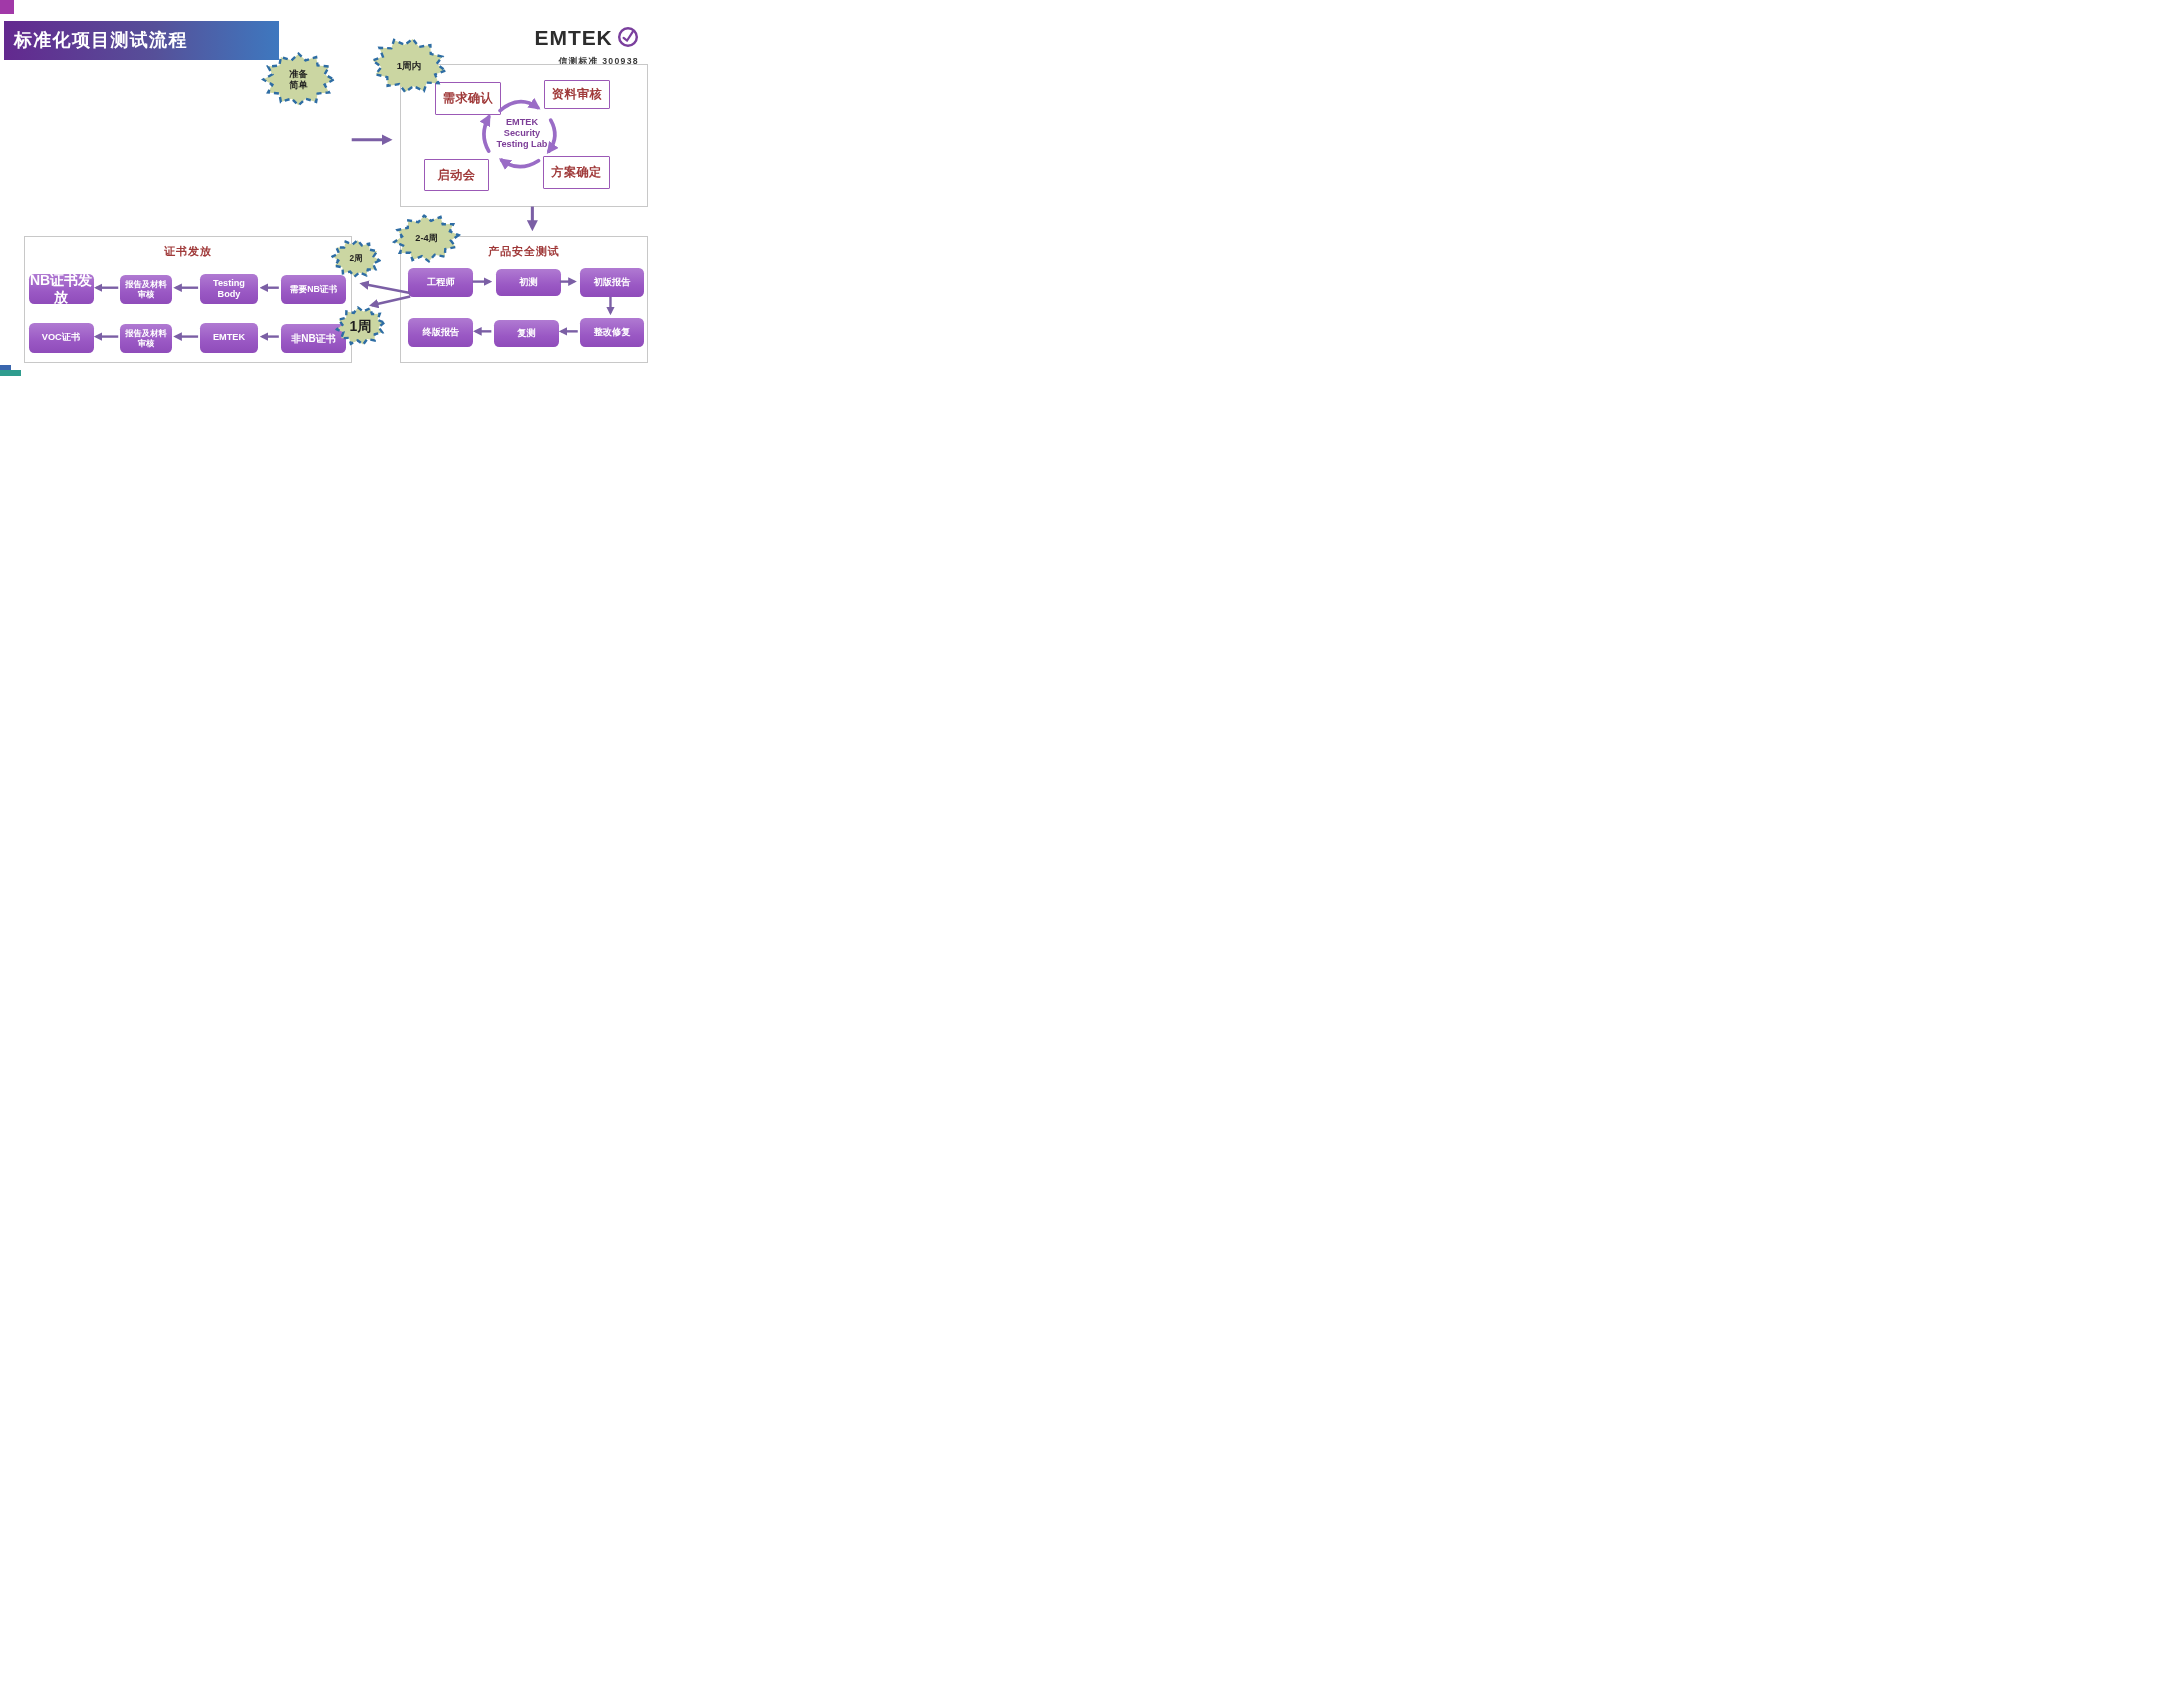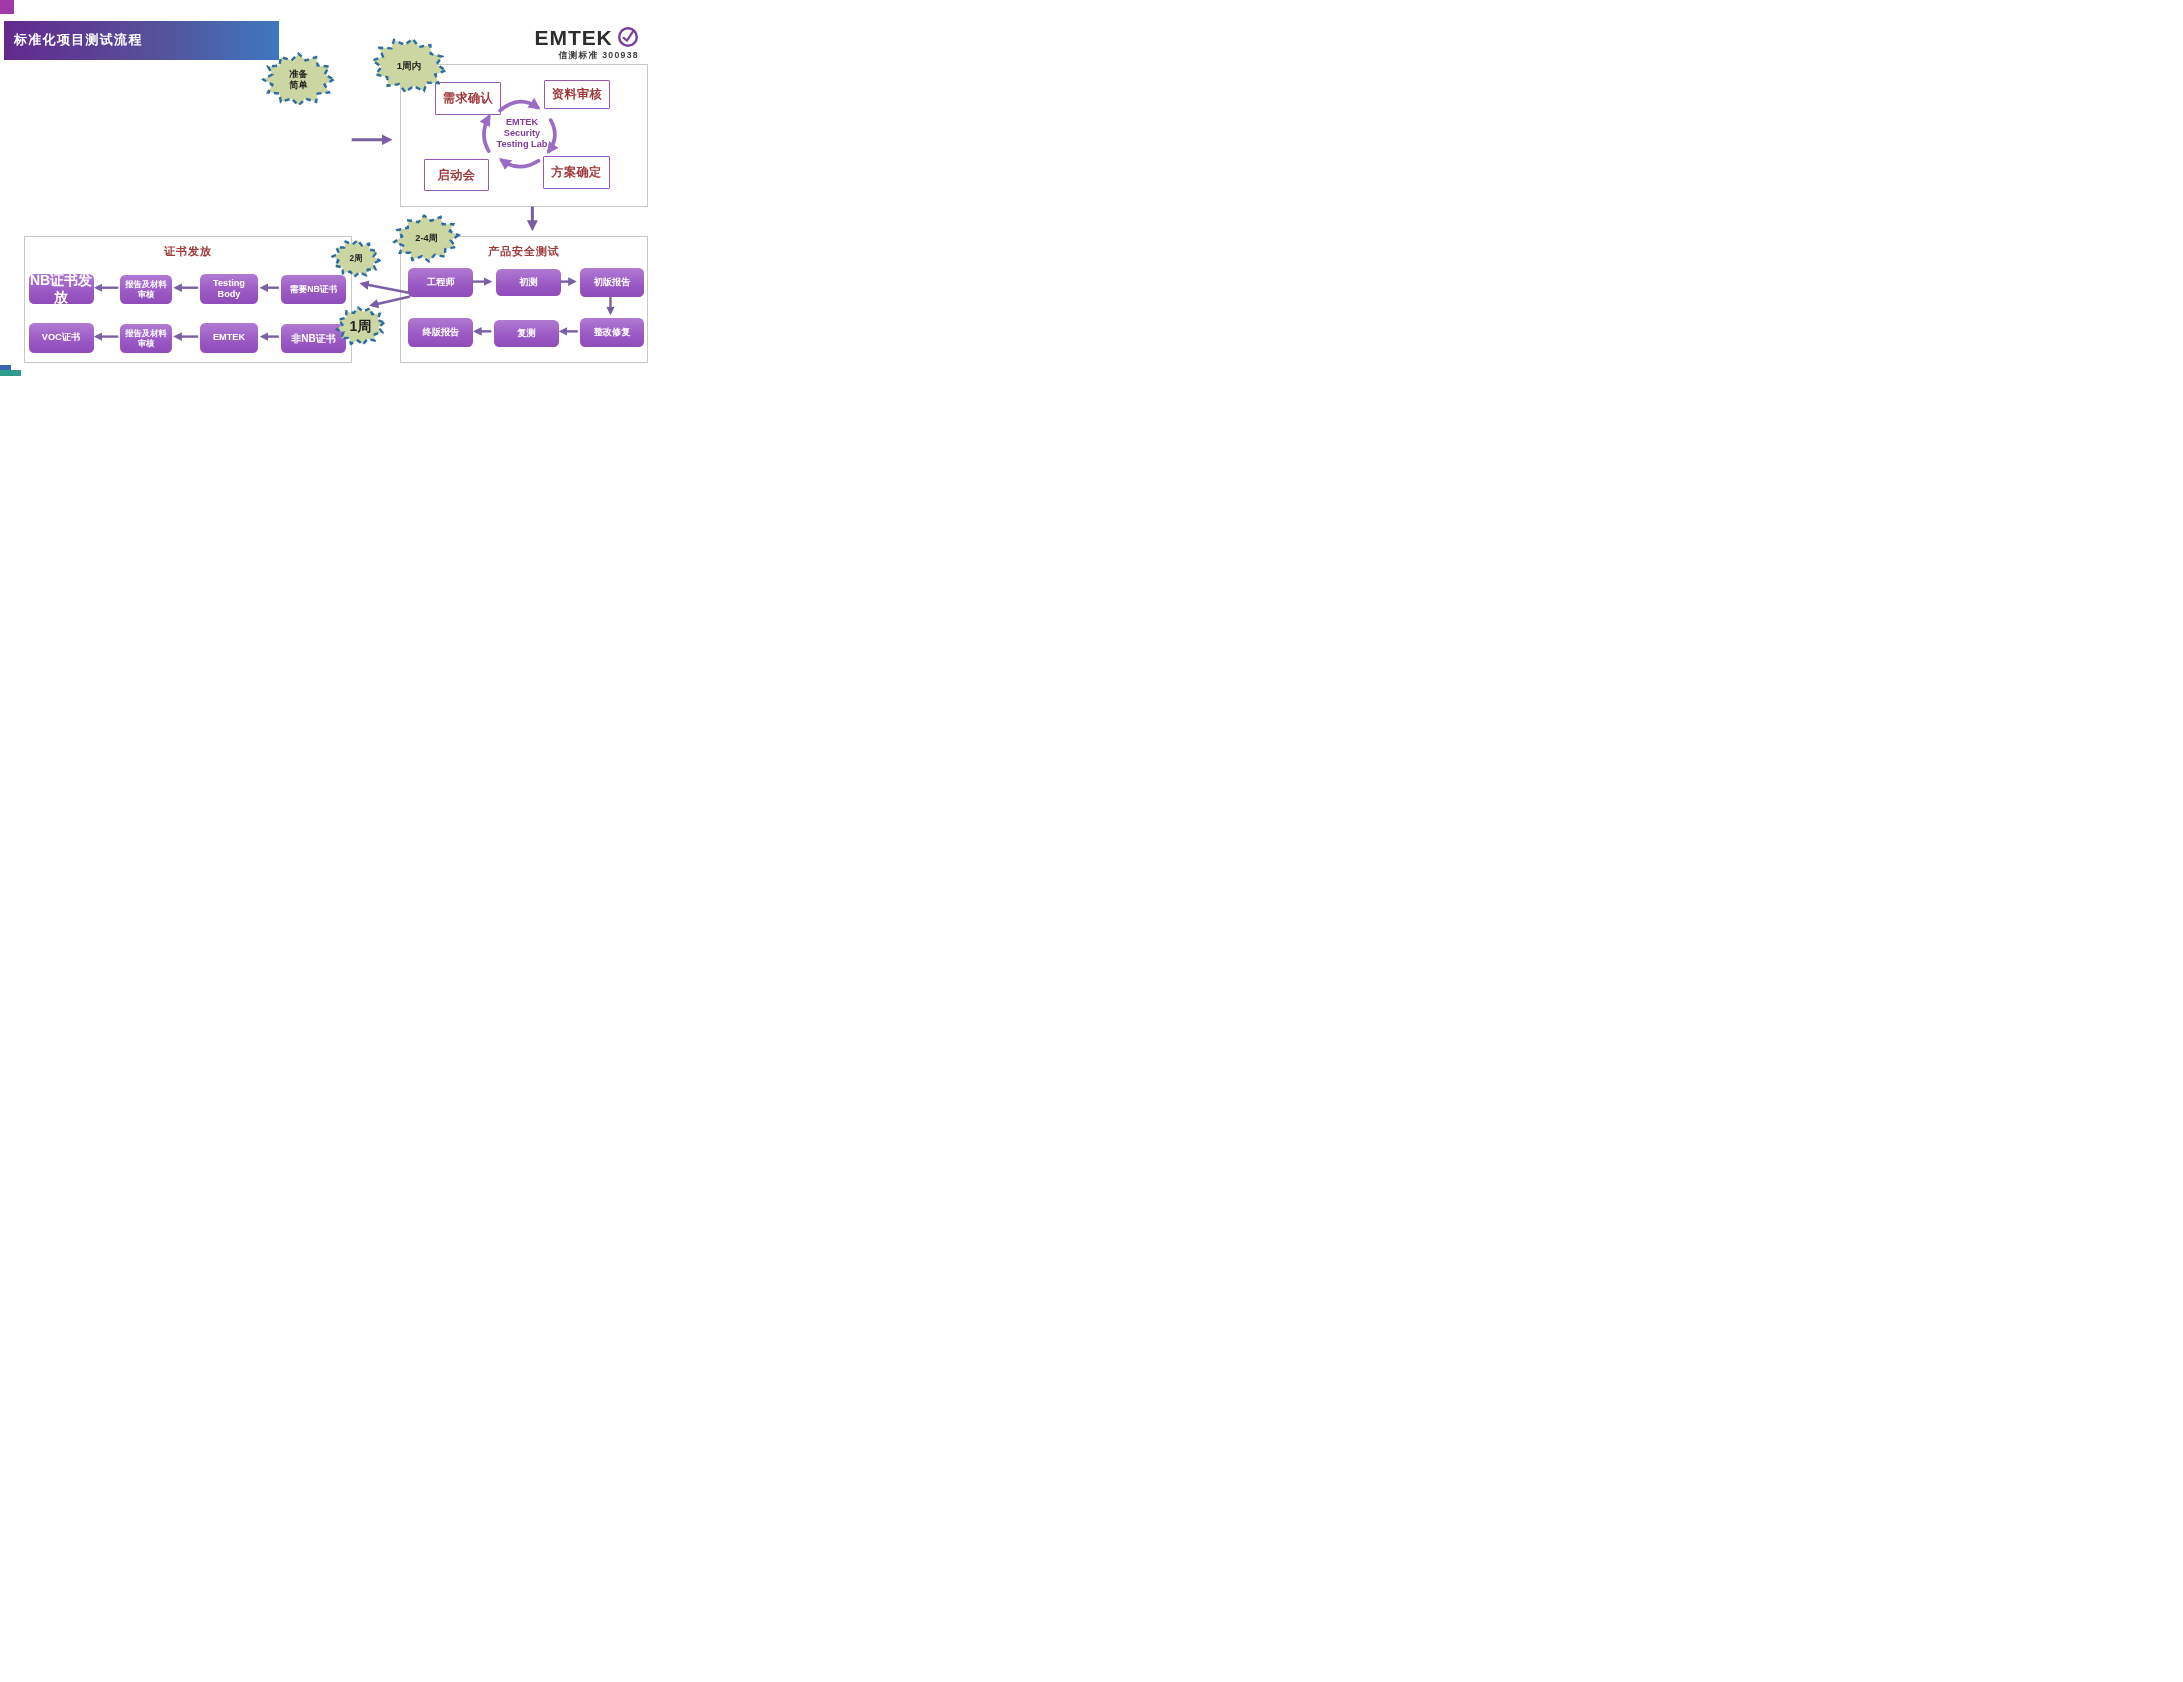--- a/index.html
+++ b/index.html
@@ -6,26 +6,26 @@
   body{font-family:"Liberation Sans","DejaVu Sans",sans-serif;}
   .canvas{position:relative;width:672px;height:376px;background:#ffffff;overflow:hidden;}
 
   .corner-square{position:absolute;left:0;top:0;width:14.4px;height:14.4px;background:#a139a8;}
   .footer-bar-blue{position:absolute;left:0;top:365px;width:10.5px;height:4.8px;background:#3a66ae;}
   .footer-bar-teal{position:absolute;left:0;top:370px;width:20.5px;height:6.1px;background:#2f9c8e;}
 
   .banner{position:absolute;left:3.5px;top:20.5px;width:275px;height:39px;
     background:linear-gradient(90deg,#63298f 0%,#565099 55%,#3e78bf 100%);
     display:flex;align-items:center;}
-  .banner-title{color:#ffffff;font-size:13px;font-weight:bold;letter-spacing:1.3px;padding-left:10.5px;}
+  .banner-title{color:#ffffff;font-size:18px;font-weight:bold;letter-spacing:1.3px;padding-left:10.5px;}
 
   .logo{position:absolute;top:26px;right:33px;text-align:right;}
   .logo-row{display:flex;align-items:center;justify-content:flex-end;gap:4.4px;}
   .logo-text{font-size:21px;font-weight:800;color:#2d2d2d;letter-spacing:0.9px;line-height:1;}
-  .logo-sub{font-size:8.7px;font-weight:bold;color:#3c3c3c;letter-spacing:1.3px;margin-top:2px;}
+  .logo-sub{font-size:8.7px;font-weight:bold;color:#3c3c3c;letter-spacing:1.3px;margin-top:8px;text-decoration:underline;}
 
   .panel{position:absolute;background:#ffffff;border:0.4px solid #c8c8c8;}
   .panel-title{position:absolute;left:0;right:0;top:7px;text-align:center;color:#a03a3a;
     font-size:11px;font-weight:bold;letter-spacing:0.9px;}
 
   .pill{position:absolute;display:flex;align-items:center;justify-content:center;
     color:#ffffff;font-weight:bold;font-size:8.3px;border-radius:9.6px;
     background:linear-gradient(180deg,#b680d6 0%,#9a58c4 70%,#8f4cba 100%);}
 
   .btn{position:absolute;display:flex;align-items:center;justify-content:center;text-align:center;

